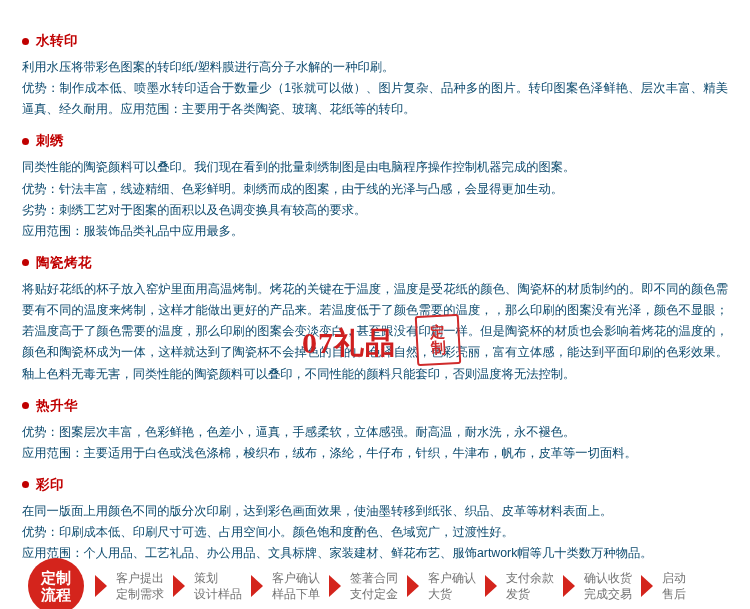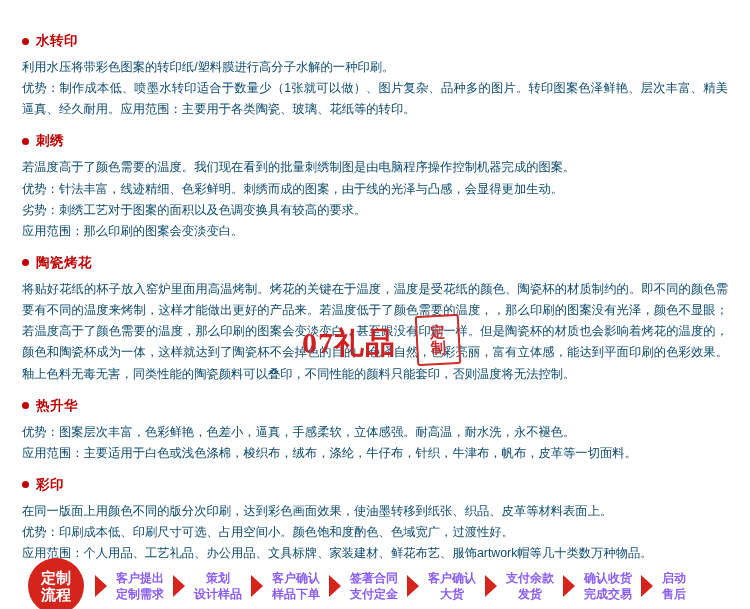--- a/index.html
+++ b/index.html
@@ -122,25 +122,24 @@
     line-height: 1.15;
     flex: none;
     margin-right: 6px;
   }
   .flow-step {
     display: flex;
     align-items: center;
     flex: none;
   }
   .step-label {
-    color: #8b5cf6;
+    color: #737373;
     font-size: 12px;
-    font-weight: bold;
+    font-weight: normal;
     line-height: 1.35;
-    text-align: center;
     white-space: nowrap;
     padding: 0 4px;
   }
   .arrow {
     width: 0;
     height: 0;
     border-top: 11px solid transparent;
     border-bottom: 11px solid transparent;
     border-left: 12px solid #d4241c;
     margin: 0 5px;
@@ -162,24 +161,24 @@
       <p>优势：制作成本低、喷墨水转印适合于数量少（1张就可以做）、图片复杂、品种多的图片。转印图案色泽鲜艳、层次丰富、精美逼真、经久耐用。应用范围：主要用于各类陶瓷、玻璃、花纸等的转印。</p>
     </div>
   </div>
 
   <div class="section">
     <div class="sec-title">
       <span class="bullet"></span>
       <span class="sec-title-text">刺绣</span>
     </div>
     <div class="sec-body">
-      <p>若温度高于了颜色需要的温度。我们现在看到的批量刺绣制图是由电脑程序操作控制机器完成的图案。</p>
+      <p>同类性能的陶瓷颜料可以叠印。我们现在看到的批量刺绣制图是由电脑程序操作控制机器完成的图案。</p>
       <p>优势：针法丰富，线迹精细、色彩鲜明。刺绣而成的图案，由于线的光泽与凸感，会显得更加生动。</p>
       <p>劣势：刺绣工艺对于图案的面积以及色调变换具有较高的要求。</p>
-      <p>应用范围：那么印刷的图案会变淡变白。</p>
+      <p>应用范围：服装饰品类礼品中应用最多。</p>
     </div>
   </div>
 
   <div class="section">
     <div class="sec-title">
       <span class="bullet"></span>
       <span class="sec-title-text">陶瓷烤花</span>
     </div>
     <div class="sec-body">
       <p>将贴好花纸的杯子放入窑炉里面用高温烤制。烤花的关键在于温度，温度是受花纸的颜色、陶瓷杯的材质制约的。即不同的颜色需要有不同的温度来烤制，这样才能做出更好的产品来。若温度低于了颜色需要的温度，，那么印刷的图案没有光泽，颜色不显眼；若温度高于了颜色需要的温度，那么印刷的图案会变淡变白，甚至跟没有印刷一样。但是陶瓷杯的材质也会影响着烤花的温度的，颜色和陶瓷杯成为一体，这样就达到了陶瓷杯不会掉色的目的。色泽自然，色彩亮丽，富有立体感，能达到平面印刷的色彩效果。釉上色料无毒无害，同类性能的陶瓷颜料可以叠印，不同性能的颜料只能套印，否则温度将无法控制。</p>

